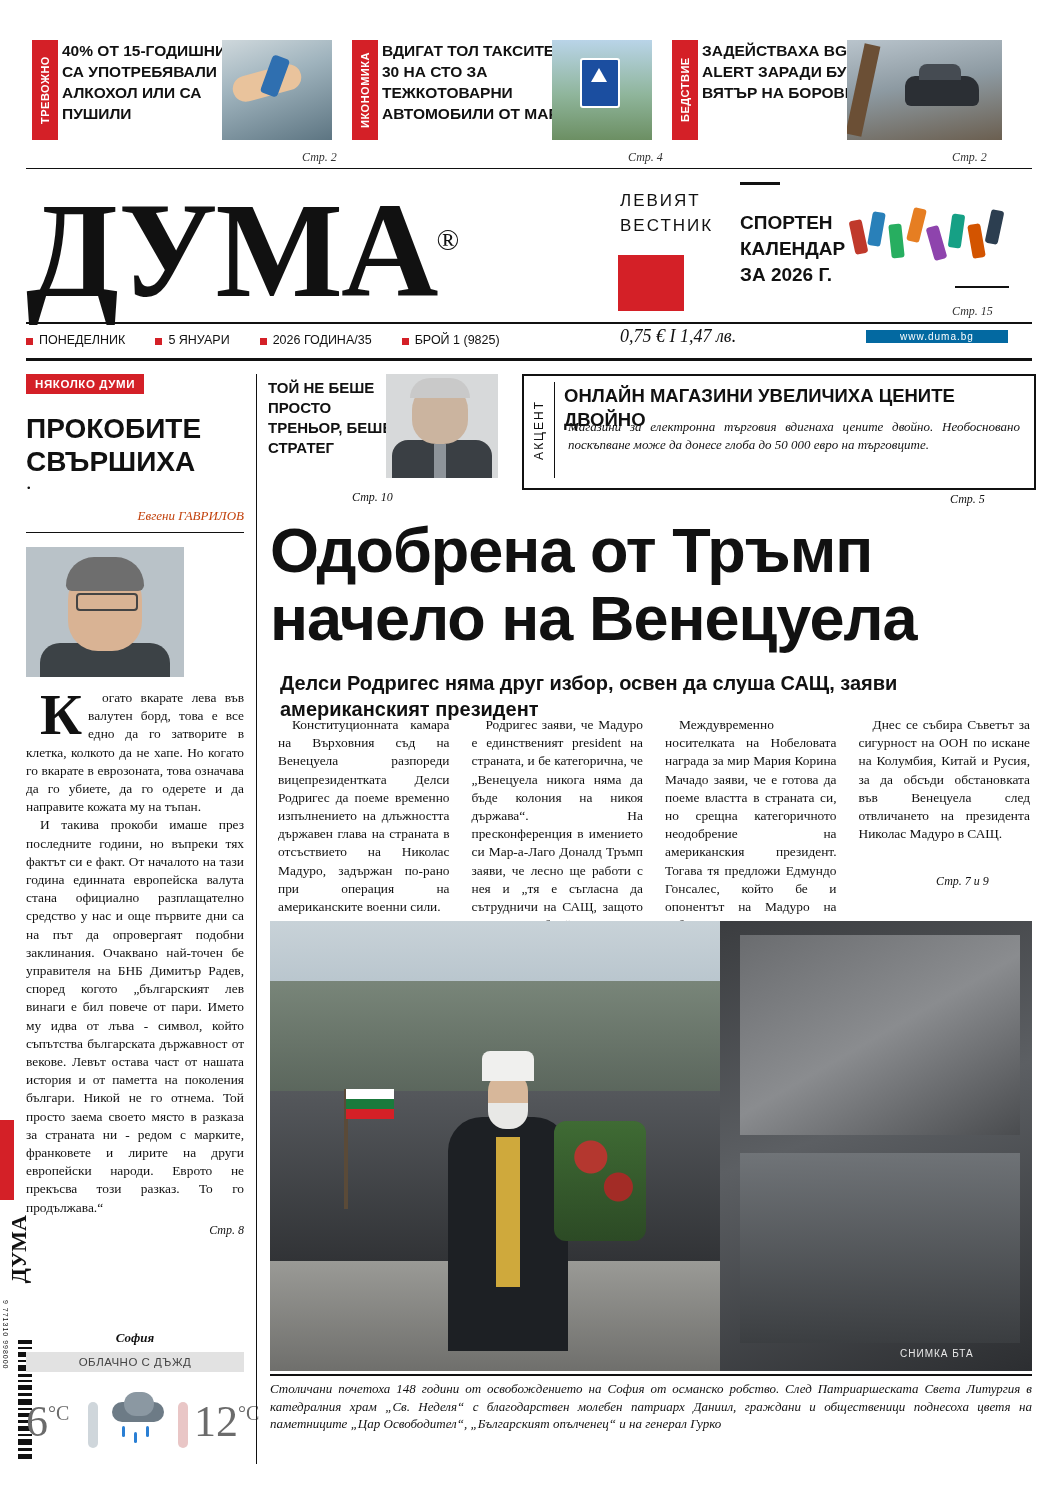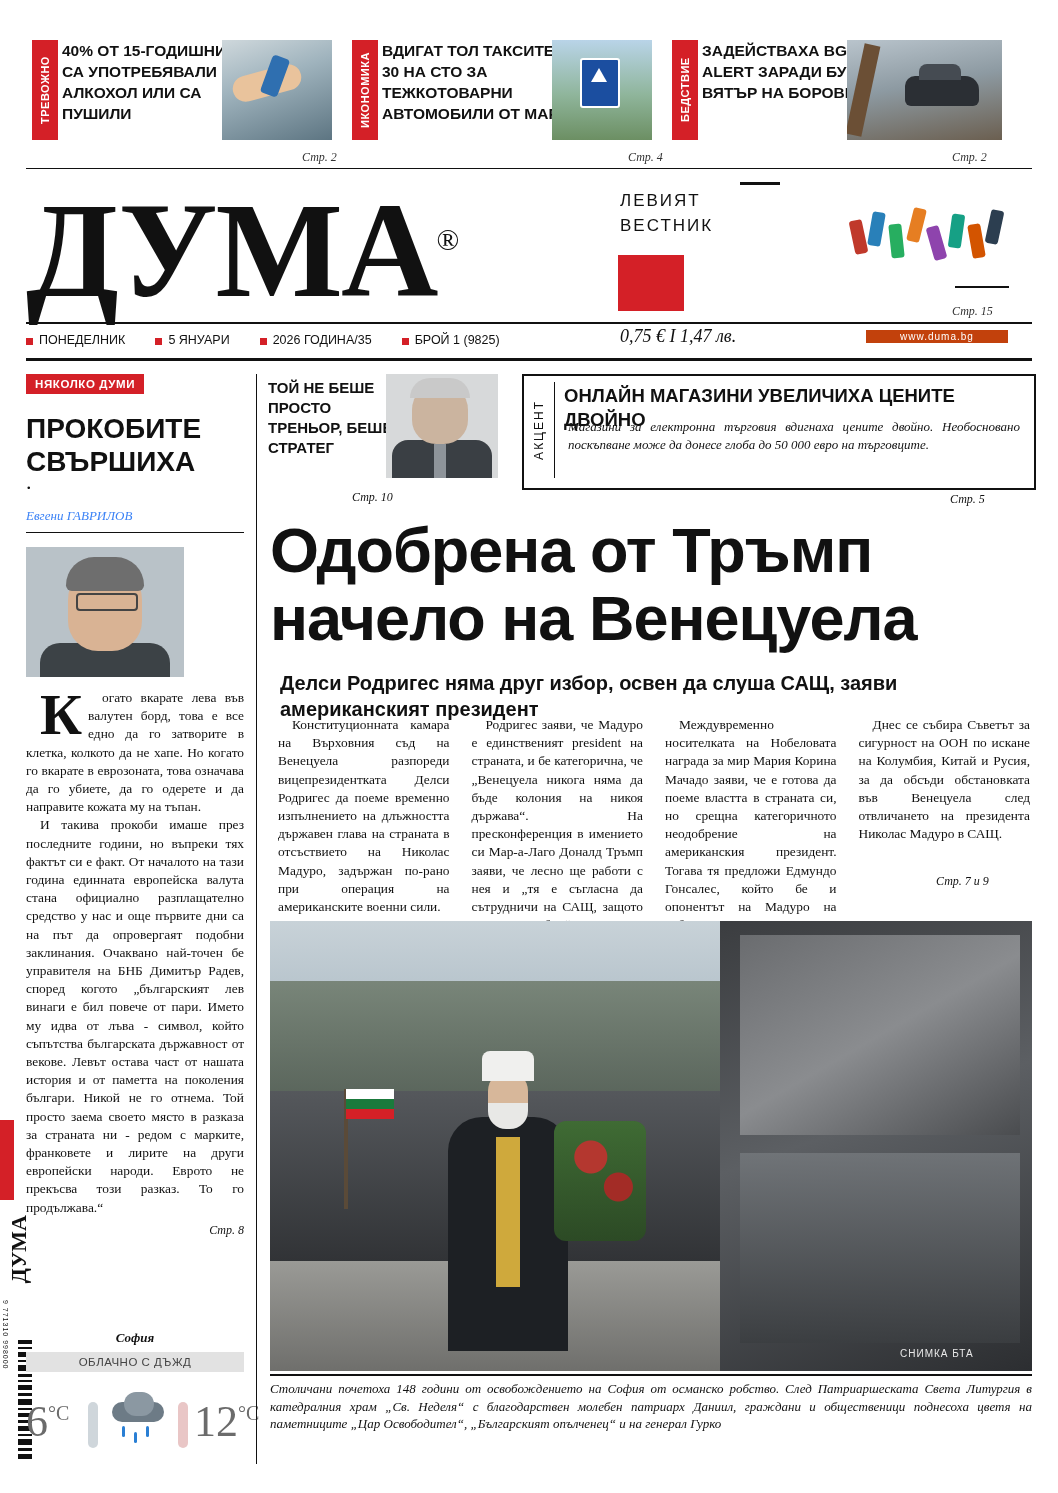--- a/index.html
+++ b/index.html
@@ -54,29 +54,29 @@
   .sportcal{position:absolute;left:740px;top:50px;font-family:"Liberation Sans",sans-serif;font-weight:bold;font-size:19px;line-height:26px;color:#111;}
   .sportpic{position:absolute;left:848px;top:30px;width:160px;height:90px;}
   .athlete{position:absolute;width:13px;height:34px;border-radius:3px;}
   .hr-top{position:absolute;left:740px;top:22px;width:40px;height:3px;background:#111;}
   .hr-bot{position:absolute;left:955px;top:126px;width:54px;height:2px;background:#111;}
 
   .infoline{position:absolute;left:26px;top:330px;width:1006px;height:26px;}
   .infoline .bullet{display:inline-block;width:7px;height:7px;background:#d42027;margin-right:6px;vertical-align:middle;}
   .infoline .it{display:inline-block;font-family:"Liberation Sans",sans-serif;font-size:12.5px;color:#111;margin-right:26px;vertical-align:middle;}
   .price{position:absolute;left:620px;top:326px;font-family:"Liberation Serif",serif;font-style:italic;font-size:18px;color:#111;}
-  .web{position:absolute;left:866px;top:330px;width:142px;height:13px;background:#c2410c;color:#fff;font-family:"Liberation Sans",sans-serif;font-size:10px;text-align:center;line-height:13px;letter-spacing:1px;}
+  .web{position:absolute;left:866px;top:330px;width:142px;height:13px;background:#0369a1;color:#fff;font-family:"Liberation Sans",sans-serif;font-size:10px;text-align:center;line-height:13px;letter-spacing:1px;}
   .rule1{position:absolute;left:26px;top:322px;width:1006px;height:2px;background:#111;}
   .rule2{position:absolute;left:26px;top:358px;width:1006px;height:3px;background:#111;}
 
   
   .leftcol{position:absolute;left:26px;top:374px;width:218px;}
   .redlabel{display:inline-block;background:#d42027;color:#fff;font-family:"Liberation Sans",sans-serif;font-weight:bold;font-size:11.5px;letter-spacing:.6px;padding:4px 9px;}
   .oped-title{font-family:"Liberation Sans",sans-serif;font-weight:bold;font-size:28px;line-height:33px;margin-top:18px;color:#111;}
-  .oped-author{font-family:"Liberation Serif",serif;font-style:italic;font-size:13px;margin-top:22px;color:#3b82f6;}
+  .oped-author{font-family:"Liberation Serif",serif;font-style:italic;font-size:13px;margin-top:22px;color:#c2410c;text-align:right;}
   .oped-sep{width:218px;height:1px;background:#111;margin-top:8px;}
   .portrait{margin-top:14px;width:158px;height:130px;position:relative;overflow:hidden;background:#b9c2c8;}
   .pface{position:absolute;left:42px;top:16px;width:74px;height:88px;background:#d9b394;border-radius:37px 37px 30px 30px;}
   .phair{position:absolute;left:40px;top:10px;width:78px;height:34px;background:#6e6e6e;border-radius:39px 39px 8px 8px;}
   .pbody{position:absolute;left:14px;top:96px;width:130px;height:40px;background:#3c4246;border-radius:20px 20px 0 0;}
   .pglass{position:absolute;left:50px;top:46px;width:58px;height:14px;border:2px solid #444;border-radius:4px;}
   .oped-body{font-family:"Liberation Serif",serif;font-size:13.4px;line-height:18.2px;text-align:justify;margin-top:12px;color:#111;}
   .oped-body p{margin:0 0 0 0;text-indent:14px;}
   .dropcap{float:left;font-size:58px;line-height:48px;font-weight:bold;padding:2px 6px 0 0;font-family:"Liberation Serif",serif;}
   .strp-left{font-family:"Liberation Serif",serif;font-style:italic;font-size:12px;text-align:right;margin-top:6px;}
@@ -193,20 +193,25 @@
   </div>
 
   <div class="masthead">
     <div class="logo"><span>ДУМА</span><span class="reg">®</span></div>
     <div class="redsq"></div>
     <div class="leviyat">
       <div>ЛЕВИЯТ</div>
       <div>ВЕСТНИК</div>
     </div>
     <div class="hr-top"></div>
+    <div class="sportcal">
+      <div>СПОРТЕН</div>
+      <div>КАЛЕНДАР</div>
+      <div>ЗА 2026 Г.</div>
+    </div>
     <div class="sportpic">
       <div class="athlete" style="left:4px;top:30px;background:#c0392b;transform:rotate(-12deg);"></div>
       <div class="athlete" style="left:22px;top:22px;background:#2980b9;transform:rotate(10deg);"></div>
       <div class="athlete" style="left:42px;top:34px;background:#27ae60;transform:rotate(-6deg);"></div>
       <div class="athlete" style="left:62px;top:18px;background:#e67e22;transform:rotate(14deg);"></div>
       <div class="athlete" style="left:82px;top:36px;background:#8e44ad;transform:rotate(-16deg);"></div>
       <div class="athlete" style="left:102px;top:24px;background:#16a085;transform:rotate(8deg);"></div>
       <div class="athlete" style="left:122px;top:34px;background:#d35400;transform:rotate(-10deg);"></div>
       <div class="athlete" style="left:140px;top:20px;background:#2c3e50;transform:rotate(12deg);"></div>
     </div>

